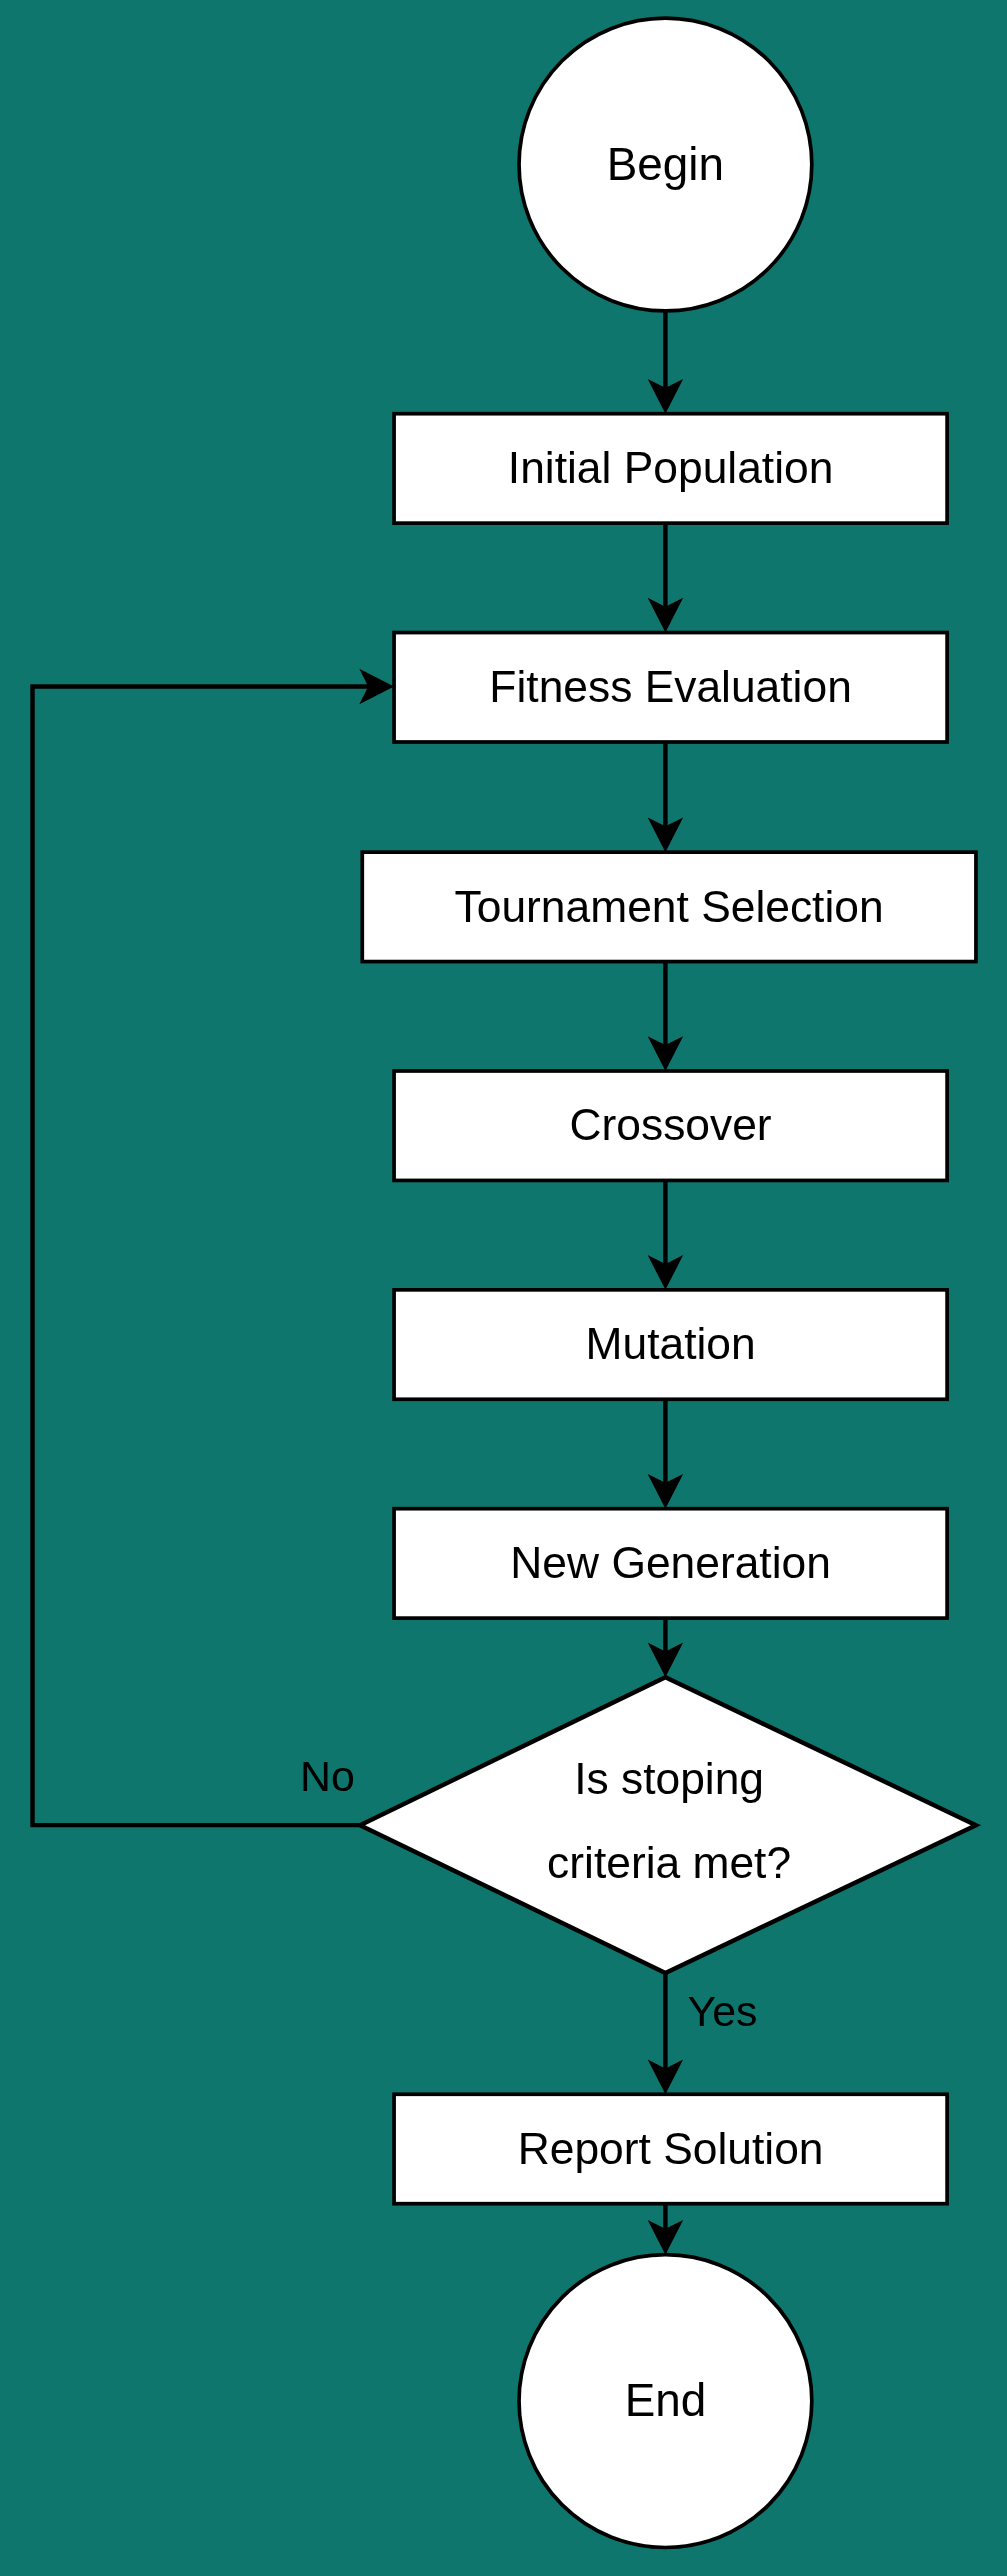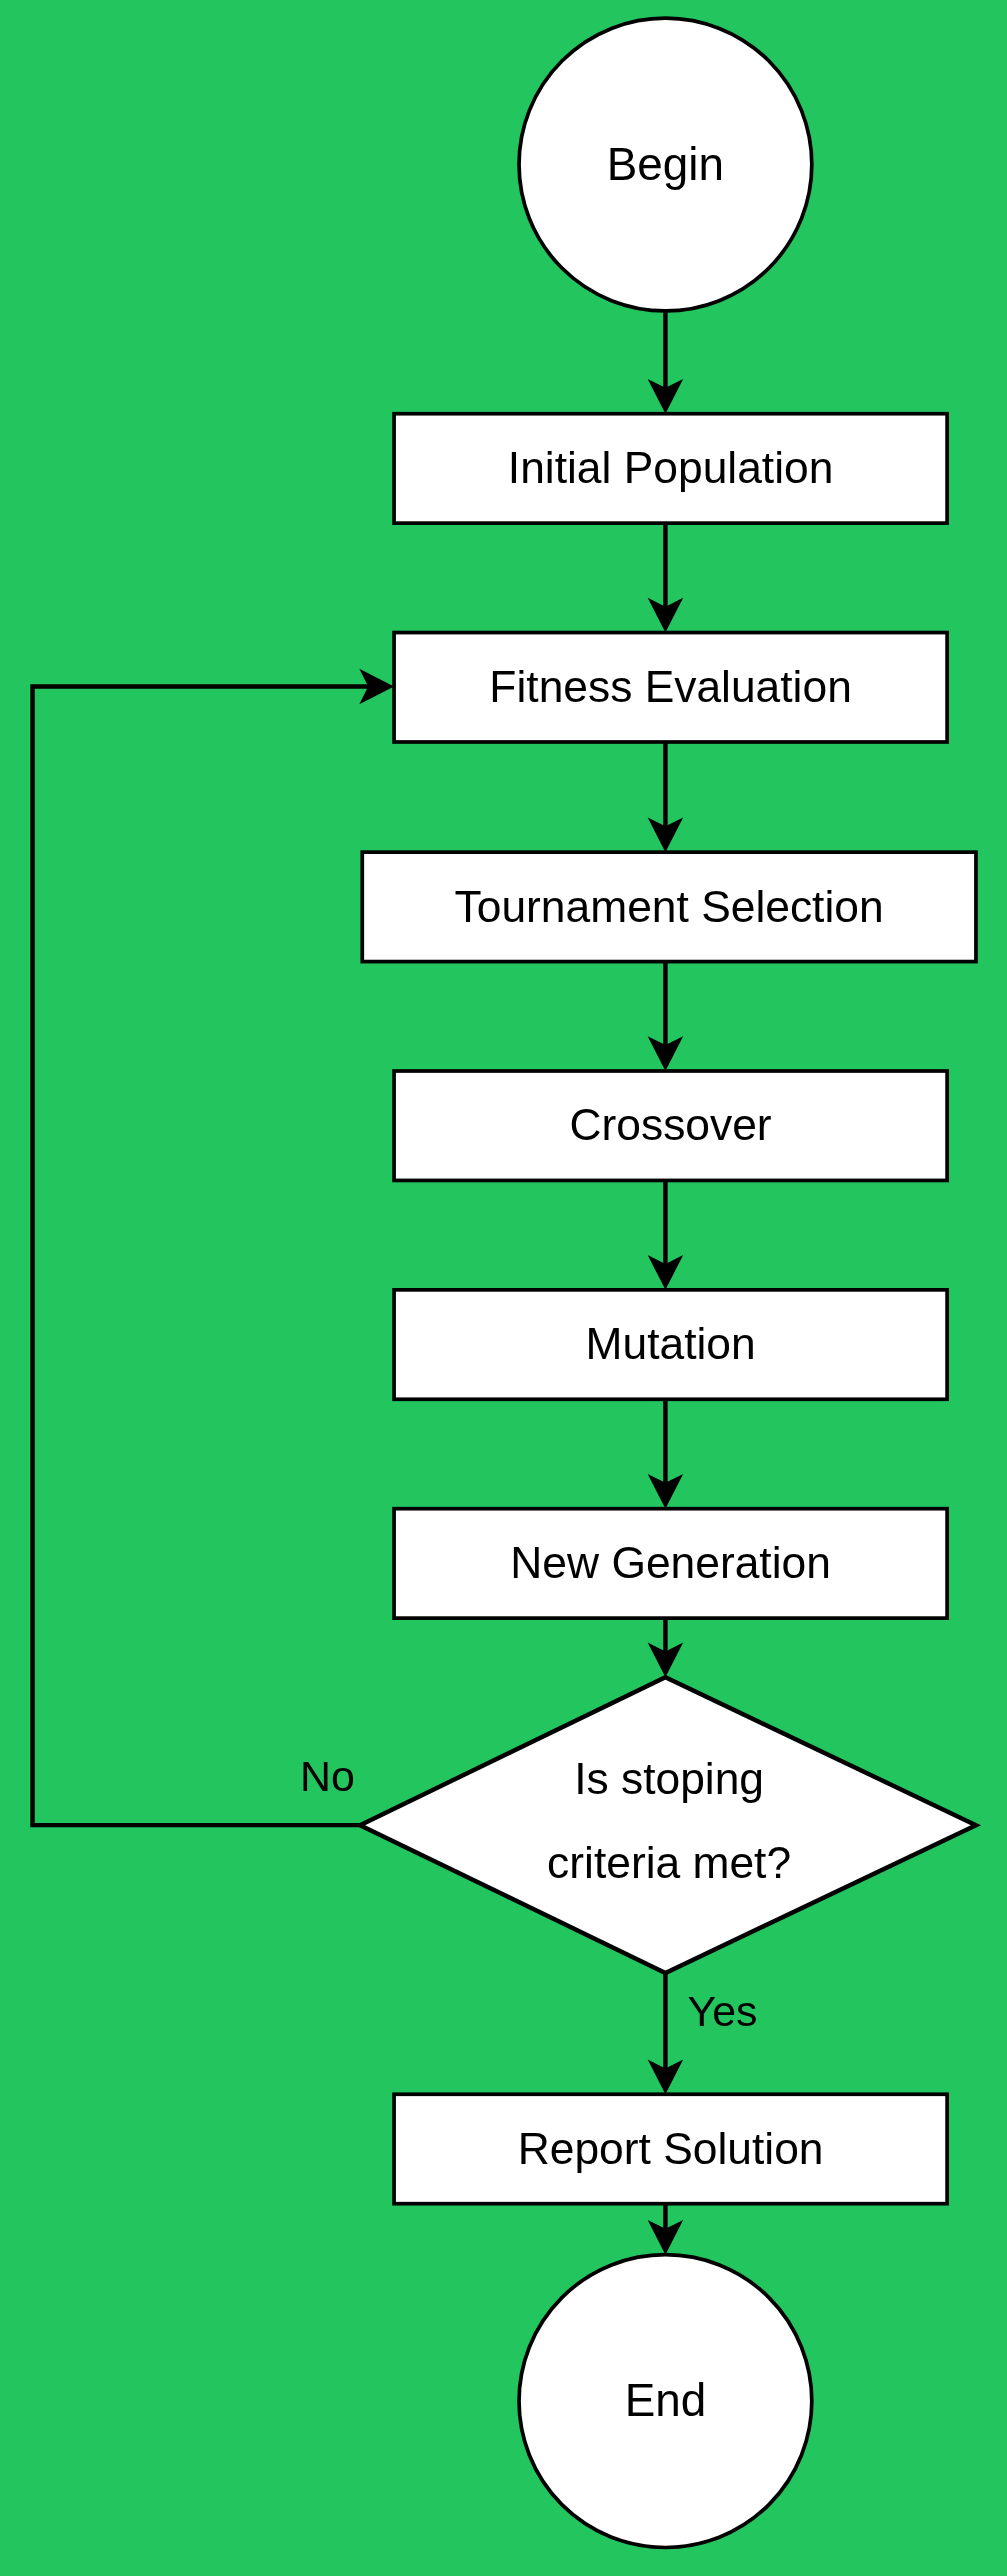--- a/index.html
+++ b/index.html
@@ -8,21 +8,21 @@
     padding: 0;
     background: #ffffff;
   }
   body {
     font-family: "Liberation Sans", "DejaVu Sans", sans-serif;
   }
   #flowchart-root {
     position: relative;
     width: 1007px;
     height: 2576px;
-    background: #22c55e;
+    background: #0f766e;
     overflow: hidden;
   }
   #flow-svg {
     position: absolute;
     top: 0;
     left: 0;
     width: 1007px;
     height: 2576px;
     display: block;
   }

